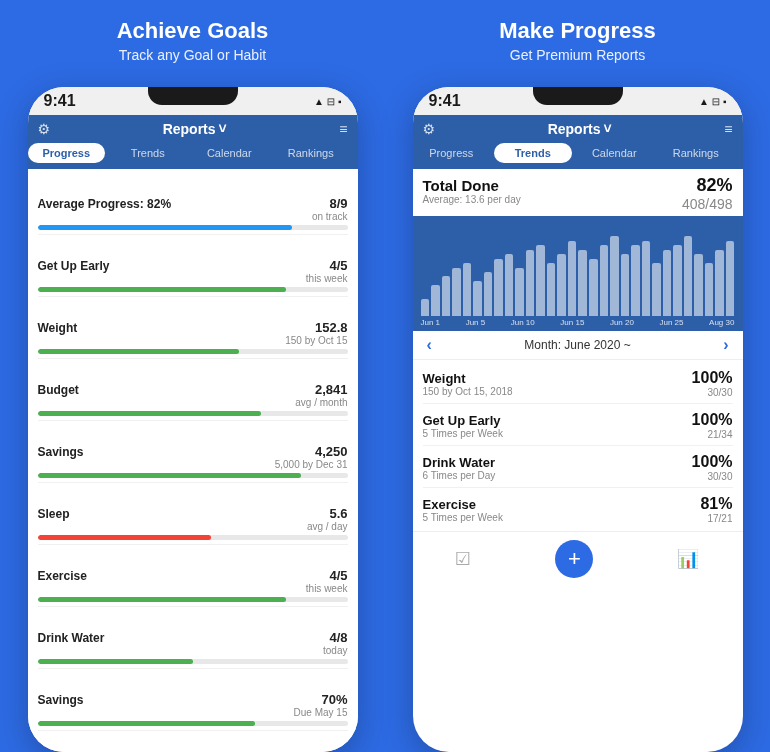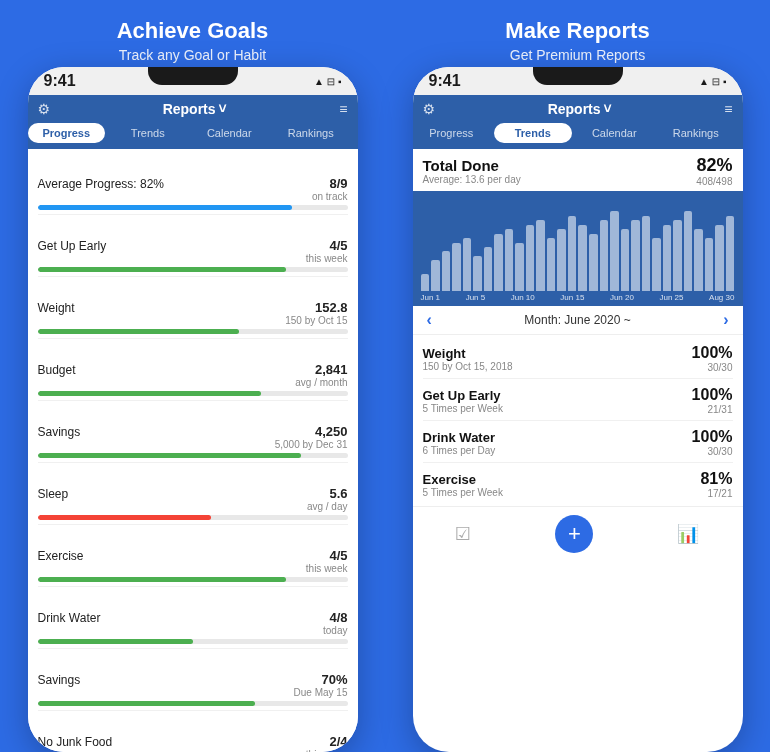--- a/index.html
+++ b/index.html
@@ -36,21 +36,21 @@
       font-size: 22px;
       font-weight: 700;
       text-align: center;
       line-height: 1.2;
     }
     .panel-subtitle {
       color: rgba(255,255,255,0.9);
       font-size: 14px;
       text-align: center;
       margin-top: 3px;
-      margin-bottom: 4px;
+      margin-bottom: 24px;
     }
 
     
     .phone-frame {
       width: 330px;
       background: white;
       border-radius: 36px;
       overflow: hidden;
       box-shadow: 0 8px 32px rgba(0,0,0,0.25);
       position: relative;
@@ -150,21 +150,21 @@
     .progress-item:last-child { border-bottom: none; }
     .progress-row {
       display: flex;
       justify-content: space-between;
       align-items: baseline;
       margin-bottom: 3px;
     }
     .progress-label {
       font-size: 12px;
       color: #222;
-      font-weight: 400;
+      font-weight: 700;
       margin-top: 19px;
     }
     .progress-value {
       font-size: 13px;
       color: #222;
       font-weight: 600;
       text-align: right;
     }
     .progress-value span {
       font-size: 10px;
@@ -227,21 +227,21 @@
     .trends-pct {
       font-size: 18px;
       font-weight: 700;
       color: #111;
     }
     .trends-sub {
       font-size: 10px;
       color: #888;
     }
     .trends-sub-right {
-      font-size: 10px;
+      font-size: 14px;
       color: #888;
       text-align: right;
     }
 
     
     .chart-area {
       background: #2d5fa8;
       padding: 8px 8px 0 8px;
       height: 100px;
       position: relative;
@@ -481,21 +481,21 @@
 
     <div class="bottom-nav">
       <span class="nav-icon">☑</span>
       <div class="nav-add-btn">+</div>
       <span class="nav-icon">📊</span>
     </div>
   </div>
 </div>
 
 <div class="right-panel">
-  <div class="panel-title">Make Reports</div>
+  <div class="panel-title">Make Progress</div>
   <div class="panel-subtitle">Get Premium Reports</div>
 
   <div class="phone-frame">
 
     <div class="phone-notch-bar">
       <div class="notch"></div>
       <span class="status-time">9:41</span>
       <div class="status-icons">
         <span>▲ ⊟ ▪</span>
       </div>
@@ -592,21 +592,21 @@
     </div>
   </div>
         <div class="trend-item">
     <div class="trend-row">
       <div>
         <div class="trend-label">Get Up Early</div>
         <div class="trend-sub">5 Times per Week</div>
       </div>
       <div style="text-align:right">
         <div class="trend-pct">100%</div>
-        <div class="trend-sub-right">21/31</div>
+        <div class="trend-sub-right">21/34</div>
       </div>
     </div>
   </div>
         <div class="trend-item">
     <div class="trend-row">
       <div>
         <div class="trend-label">Drink Water</div>
         <div class="trend-sub">6 Times per Day</div>
       </div>
       <div style="text-align:right">

